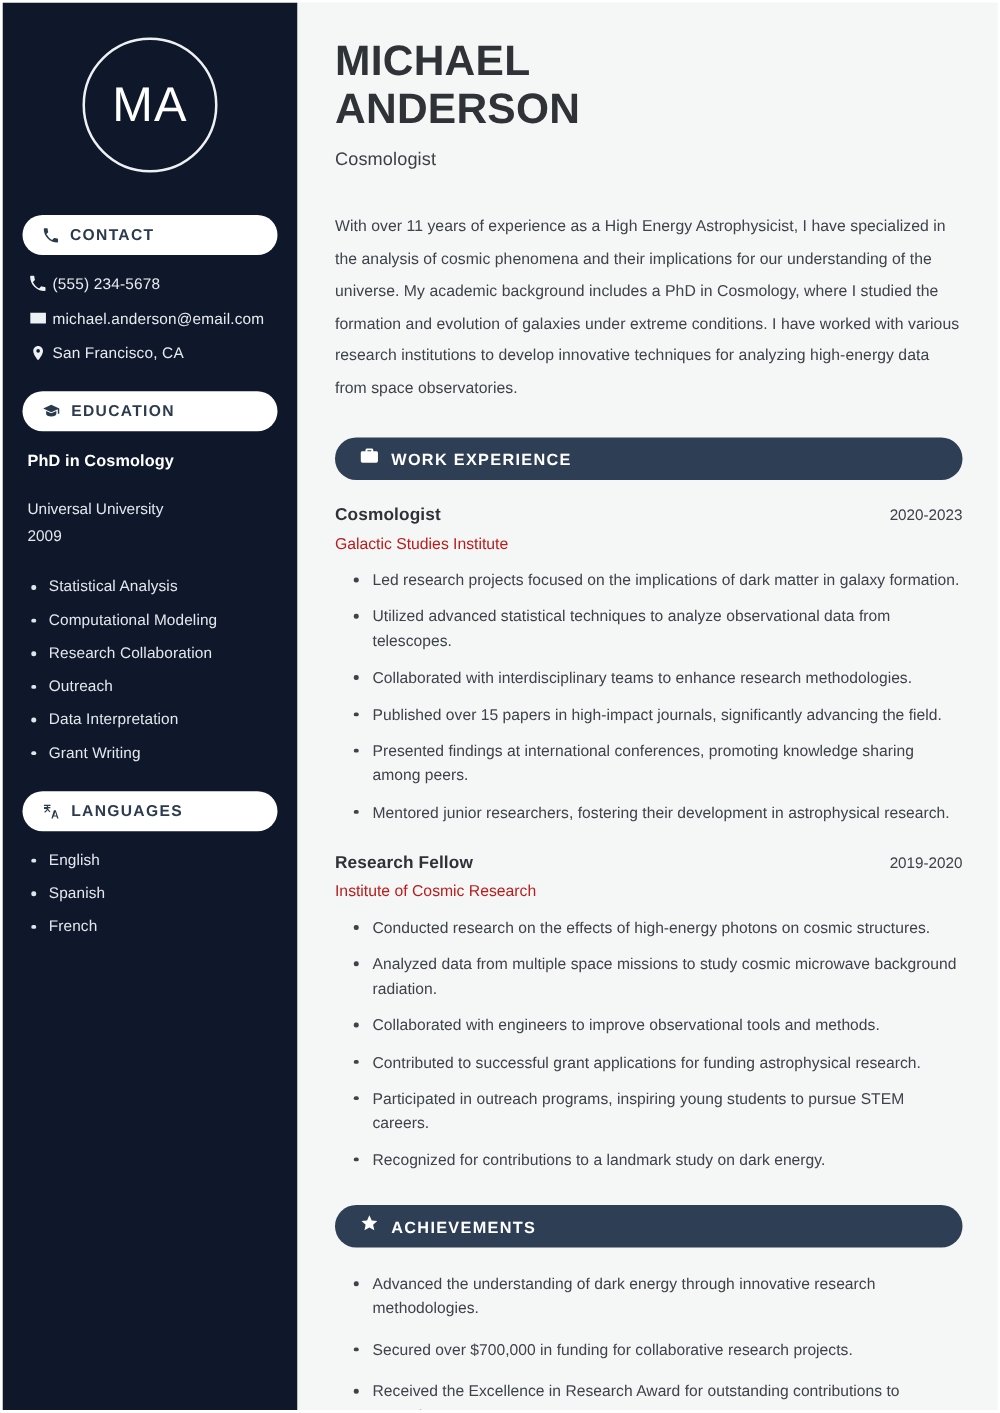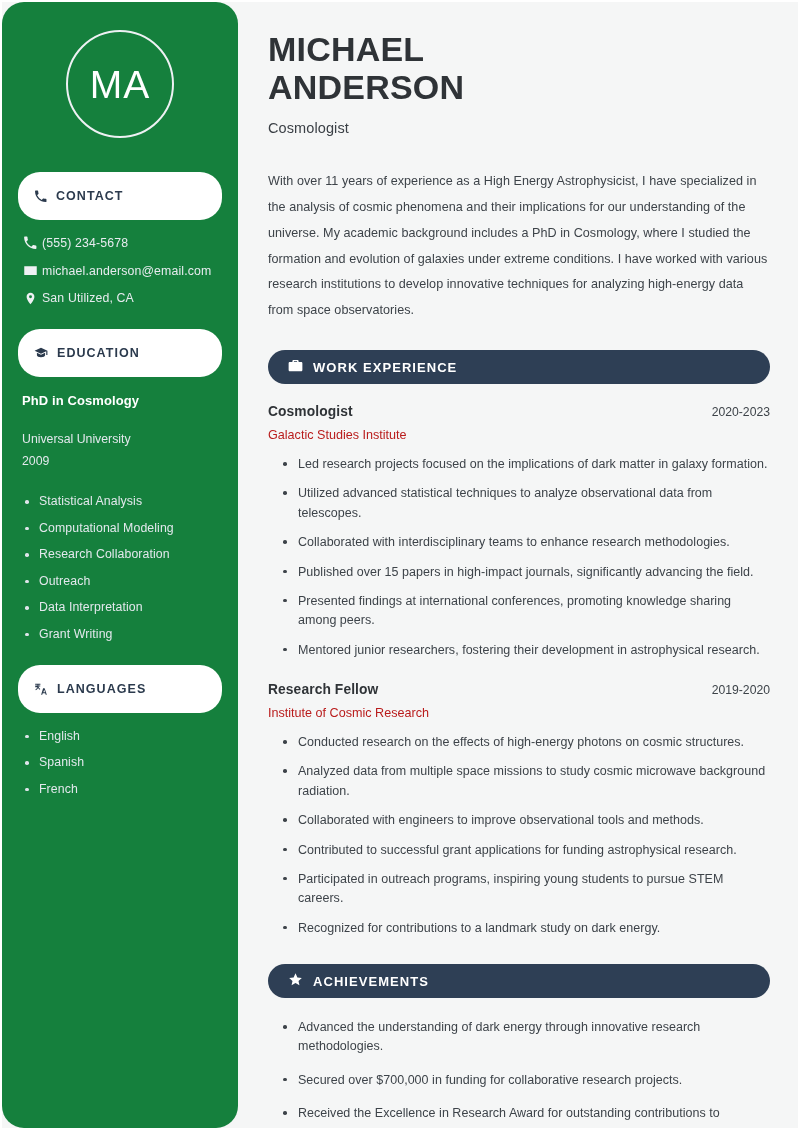--- a/index.html
+++ b/index.html
@@ -21,26 +21,25 @@
     box-sizing: border-box;
     border: 2px solid #ffffff;
     display: flex;
     overflow: hidden;
   }
 
   
   .sidebar {
     width: 236px;
     flex: 0 0 236px;
-    background: #15803d;
+    background: #0f172a;
     color: #ffffff;
     box-sizing: border-box;
     padding: 0 16px;
     position: relative;
-    border-radius: 22px;
   }
   .avatar-wrap {
     display: flex;
     justify-content: center;
     align-items: center;
     margin-top: 28px;
     margin-bottom: 34px;
   }
   .avatar {
     width: 108px;
@@ -57,21 +56,21 @@
     font-weight: 400;
     letter-spacing: 1px;
     color: #ffffff;
     line-height: 1;
   }
 
   .pill {
     background: #ffffff;
     color: #2b3a4d;
     border-radius: 22px;
-    height: 48px;
+    height: 32px;
     display: flex;
     align-items: center;
     gap: 9px;
     padding: 0 16px;
     margin-bottom: 16px;
     box-sizing: border-box;
   }
   .pill-label {
     font-size: 12.5px;
     font-weight: bold;
@@ -271,21 +270,21 @@
             </svg>
         </span>
         <span class="contact-text">michael.anderson@email.com</span>
       </div>
       <div class="contact-row">
         <span class="icon">
           <svg width="13" height="13" viewBox="0 0 24 24" fill="#eef1f4">
               <path d="M12 1.5c-4 0-7.2 3.2-7.2 7.2C4.8 14.4 12 22.5 12 22.5s7.2-8.1 7.2-13.8c0-4-3.2-7.2-7.2-7.2zm0 9.9a2.7 2.7 0 1 1 0-5.4 2.7 2.7 0 0 1 0 5.4z"></path>
             </svg>
         </span>
-        <span class="contact-text">San Utilized, CA</span>
+        <span class="contact-text">San Francisco, CA</span>
       </div>
     </div>
 
     <div class="pill">
       <span class="icon">
         <svg width="14" height="14" viewBox="0 0 24 24" fill="#2b3a4d">
             <path d="M12 3 1 8.2l11 5.2 9-4.3v6.3h2V8.2L12 3z"></path>
             <path d="M5 11.6v4.1c0 1.9 3.1 3.4 7 3.4s7-1.5 7-3.4v-4.1l-7 3.3-7-3.3z"></path>
           </svg>
       </span>

